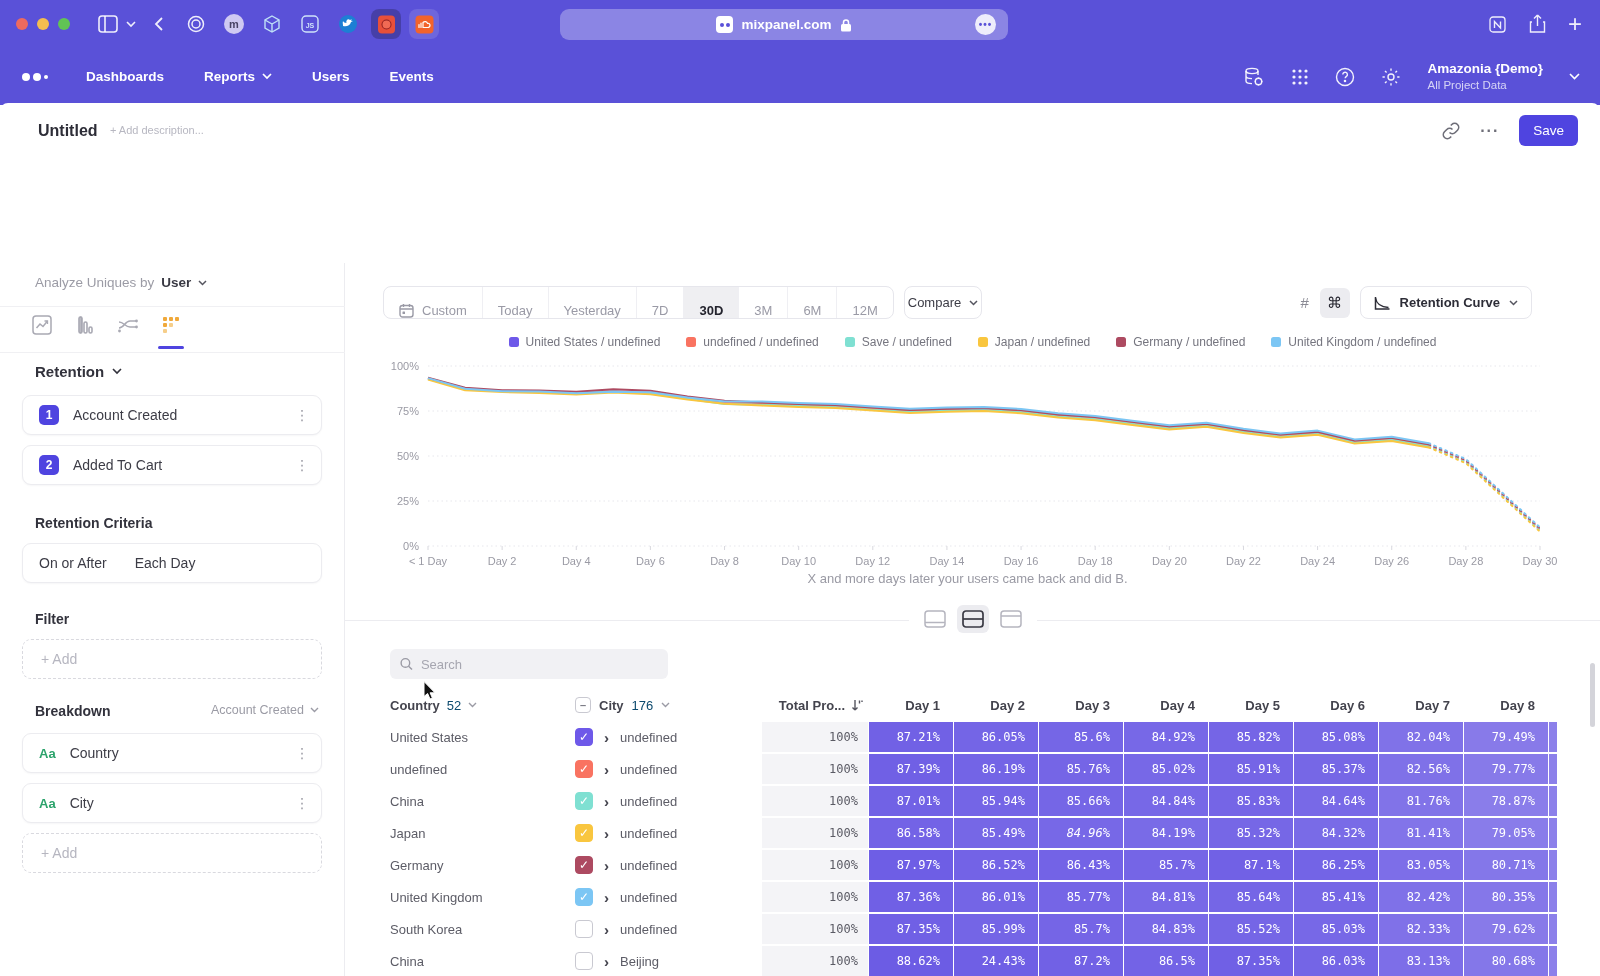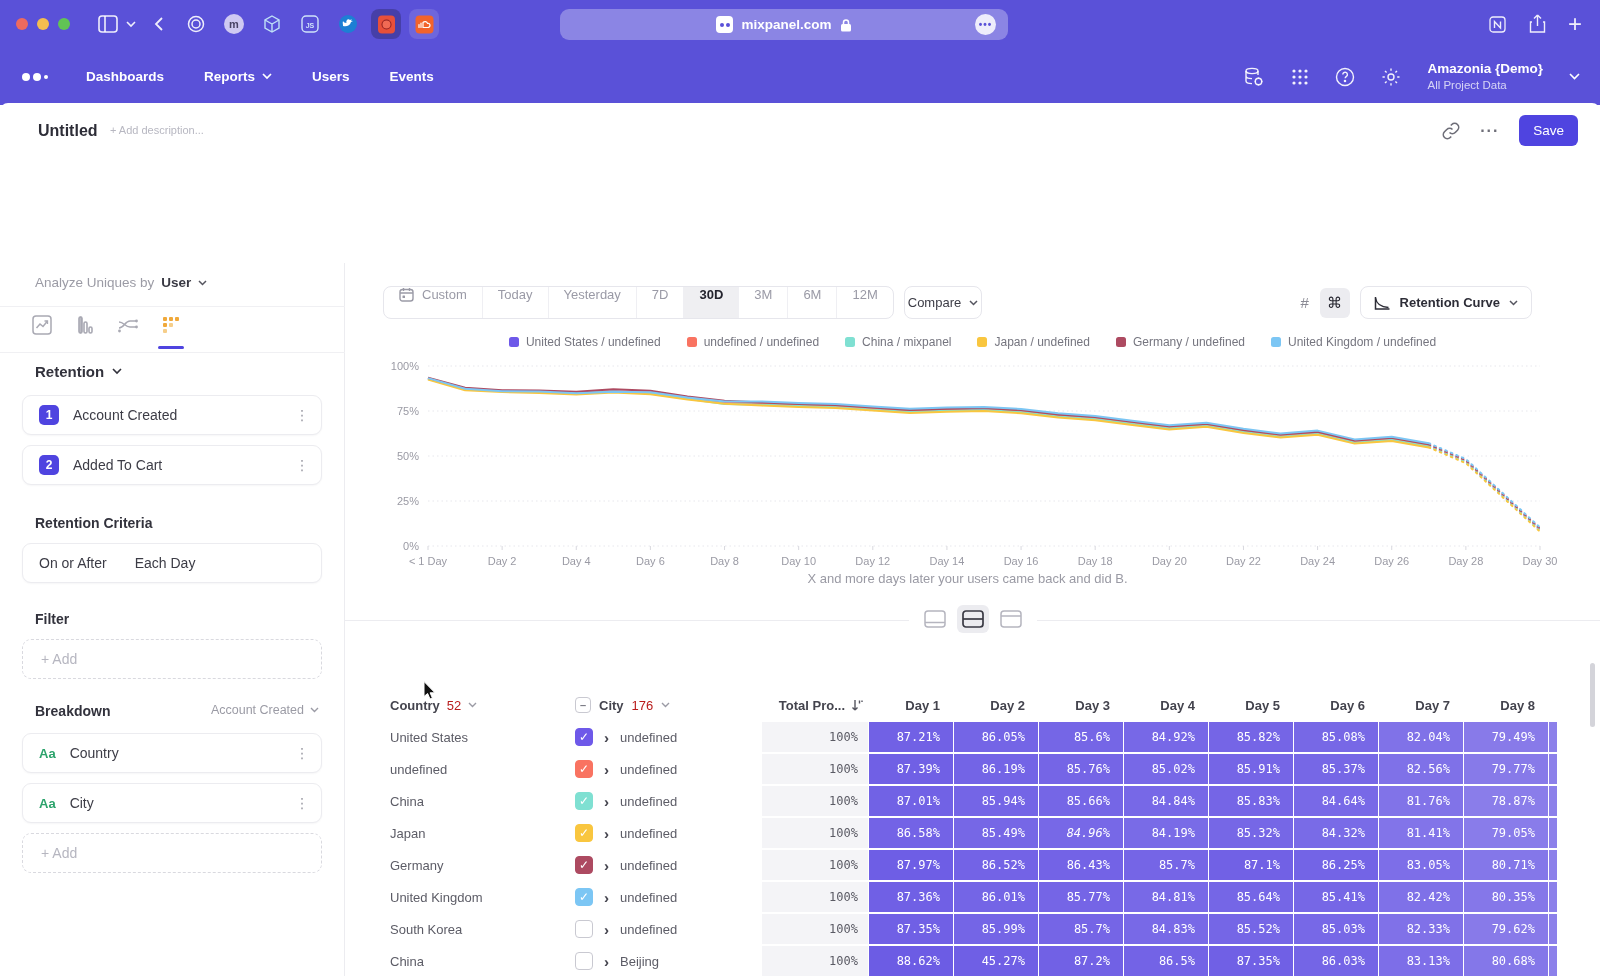--- a/index.html
+++ b/index.html
@@ -73,21 +73,21 @@
   .crit-card .lbl2 { font-size:14px; color:#3c3c46; margin-right:28px; cursor:pointer; }
   .add-box { position:absolute; left:22px; width:300px; height:40px; border:1px dashed #d9d9df; border-radius:9px;
     display:flex; align-items:center; padding-left:18px; font-size:14px; color:#b6b6c0; cursor:pointer; }
   .bd-scope { position:absolute; right:25px; font-size:12.5px; color:#9b9ba5; display:flex; align-items:center; gap:6px; cursor:pointer; }
   .aa { color:#2BA36B; font-weight:bold; font-size:13px; margin-right:14px; }
 
   
   .main { position:absolute; left:345px; top:160px; width:1255px; height:816px; }
   .toolbar { position:absolute; left:38px; top:23px; display:flex; align-items:center; }
   .seg { display:flex; align-items:center; border:1px solid #e6e6ec; border-radius:8px; height:33px; overflow:hidden; background:#fff; }
-  .seg .range-btn { padding:0 15px; height:100%; display:flex; align-items:flex-start; gap:8px; font-size:13px; color:#9a9aa6;
+  .seg .range-btn { padding:0 15px; height:100%; display:flex; align-items:flex-end; gap:8px; font-size:13px; color:#9a9aa6;
     border-right:1px solid #efeff3; cursor:pointer; white-space:nowrap; }
   .seg .range-btn:last-child { border-right:none; }
   .seg .range-btn.active { background:#efeff2; color:#23232d; font-weight:bold; }
   .compare-btn { margin-left:10px; height:33px; border:1px solid #e6e6ec; border-radius:8px; background:#fff;
     display:flex; align-items:center; gap:8px; padding:0 3px; font-size:13px; color:#3c3c46; cursor:pointer; }
   .chart-ctrls { position:absolute; right:68px; top:23px; display:flex; align-items:center; gap:10px; }
   .ht-toggle { display:flex; align-items:center; }
   .ht-btn { width:30px; height:30px; border-radius:6px; display:flex; align-items:center; justify-content:center;
     font-size:15px; color:#8a8a94; cursor:pointer; }
   .ht-btn.active { background:#ececf0; color:#23232d; }
@@ -113,21 +113,21 @@
   .search-wrap { position:absolute; left:45px; top:386px; width:278px; height:30px; background:#f1f1f4; border-radius:6px;
     display:flex; align-items:center; padding:0 10px; gap:8px; }
   .search-wrap input { border:none; outline:none; background:transparent; font-size:13px; color:#3c3c46; width:100%;
     font-family:"Liberation Sans",sans-serif; }
   .search-wrap input::placeholder { color:#a6a6b0; }
 
   .thead { position:absolute; left:0; top:428px; width:1255px; height:28px; display:flex; align-items:center;
     padding-left:45px; font-size:13px; color:#44444e; }
   .th-country { width:185px; display:flex; align-items:center; gap:7px; font-weight:bold; }
   .th-city { width:187px; display:flex; align-items:center; gap:8px; font-weight:bold; }
-  .cnt { color:#b91c1c; font-weight:normal; }
+  .cnt { color:#0c4a6e; font-weight:normal; }
   .th-total { width:106px; display:flex; align-items:center; justify-content:flex-end; gap:5px; font-weight:bold; padding-right:4px; }
   .th-day { width:84px; margin-left:1px; text-align:right; padding-right:13px; font-weight:bold; }
   .tbody { position:absolute; left:0; top:458px; width:1255px; }
   .trow { display:flex; align-items:center; height:32px; padding-left:45px; }
   .td-country { width:185px; font-size:13px; color:#5c5c66; }
   .td-city { width:187px; display:flex; align-items:center; gap:11px; }
   .cb { width:18px; height:18px; border-radius:4px; border:1.5px solid #c9c9d1; background:#fff;
     display:flex; align-items:center; justify-content:center; color:#fff; font-size:12px; cursor:pointer; }
   .row-chev { color:#44444e; font-size:15px; font-weight:bold; cursor:pointer; line-height:1; }
   .city-name { font-size:13px; color:#5c5c66; }
@@ -487,21 +487,21 @@
         <span class="legend-item">
           <span class="sw" style="background: rgb(110, 89, 233);"></span>
           <span>United States / undefined</span>
         </span>
         <span class="legend-item">
           <span class="sw" style="background: rgb(249, 115, 97);"></span>
           <span>undefined / undefined</span>
         </span>
         <span class="legend-item">
           <span class="sw" style="background: rgb(127, 224, 210);"></span>
-          <span>China / mixpanel</span>
+          <span>Save / undefined</span>
         </span>
         <span class="legend-item">
           <span class="sw" style="background: rgb(249, 198, 63);"></span>
           <span>Japan / undefined</span>
         </span>
         <span class="legend-item">
           <span class="sw" style="background: rgb(173, 74, 97);"></span>
           <span>Germany / undefined</span>
         </span>
         <span class="legend-item">
@@ -587,20 +587,27 @@
         </span>
         <span class="vt-btn">
           <svg width="22" height="18" viewBox="0 0 22 18" fill="none" stroke="#b5b5bf" stroke-width="1.5">
               <rect x="1" y="1" width="20" height="16" rx="3"></rect>
               <line x1="1" y1="6" x2="21" y2="6"></line>
             </svg>
         </span>
       </div>
     </div>
 
+    <div class="search-wrap">
+      <svg width="14" height="14" viewBox="0 0 15 15" fill="none" stroke="#9a9aa4" stroke-width="1.6">
+          <circle cx="6.3" cy="6.3" r="5"></circle>
+          <path d="M10 10l4 4"></path>
+        </svg>
+      <input type="text" placeholder="Search" style="">
+    </div>
 
     <div class="thead">
       <div class="th-country">
         <span>Country</span>
         <span class="cnt">52</span>
         <svg width="9" height="6" viewBox="0 0 9 6" fill="none" stroke="#9b9ba5" stroke-width="1.4">
             <path d="M1 1l3.5 3.5L8 1"></path>
           </svg>
       </div>
       <div class="th-city">
@@ -759,21 +766,21 @@
         </div>
         <div class="trow">
           <div class="td-country">China</div>
           <div class="td-city">
             <span class="cb"></span>
             <span class="row-chev">›</span>
             <span class="city-name">Beijing</span>
           </div>
           <div class="td-total">100%</div>
           <div class="day-cell" style="background: rgba(83, 64, 224, 0.855);">88.62%</div>
-          <div class="day-cell" style="background: rgba(83, 64, 224, 0.835);">45.27%</div>
+          <div class="day-cell" style="background: rgba(83, 64, 224, 0.835);">24.43%</div>
           <div class="day-cell" style="background: rgba(83, 64, 224, 0.827);">87.2%</div>
           <div class="day-cell" style="background: rgba(83, 64, 224, 0.816);">86.5%</div>
           <div class="day-cell" style="background: rgba(83, 64, 224, 0.83);">87.35%</div>
           <div class="day-cell" style="background: rgba(83, 64, 224, 0.808);">86.03%</div>
           <div class="day-cell" style="background: rgba(83, 64, 224, 0.757);">83.13%</div>
           <div class="day-cell" style="background: rgba(83, 64, 224, 0.714);">80.68%</div>
           <div class="day-sliver" style="background: rgba(83, 64, 224, 0.667);"></div>
         </div>
       </div>
 

